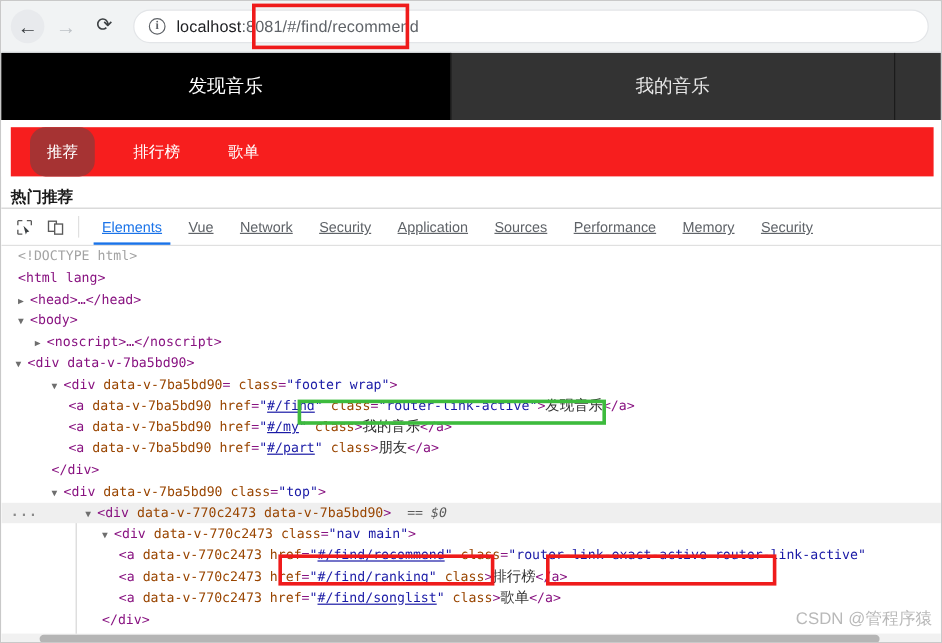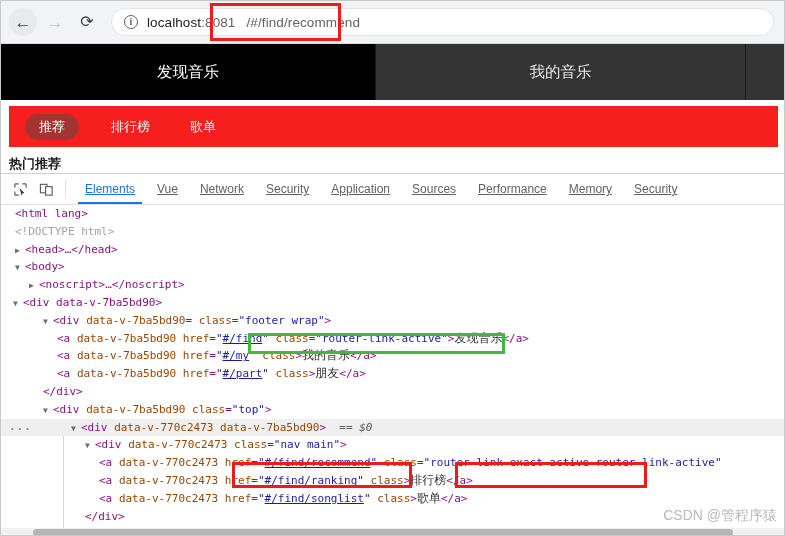--- a/index.html
+++ b/index.html
@@ -63,21 +63,21 @@
     font-family: "Liberation Serif", serif;
     line-height: 1;
   }
   .url-text {
     font-size: 13.5px;
     white-space: nowrap;
     letter-spacing: .1px;
   }
   .url-host { color: #202124; }
   .url-port { color: #5f6368; }
-  .url-path { color: #5f6368; margin-left: 11px; }
+  .url-path { color: #5f6368; }
 
   
   .viewport {
     position: absolute; left: 0; top: 43px;
     width: 785px; height: 129px;
     background: #ffffff;
     overflow: hidden;
   }
   .topnav {
     display: flex;
@@ -93,21 +93,21 @@
     flex: none;
   }
   .topnav a.tab-find { width: 375px; background: #000000; color: #ffffff; }
   .topnav a.tab-my   { width: 370px; }
   .topnav a.tab-part { width: 40px; }
 
   .subnav-wrap { padding: 6px 8px 0 8px; background:#fff; }
   .subnav {
     background: #f71e1e;
     height: 41px;
-    display: flex; align-items: center;
+    display: flex; 
     padding-left: 16px;
   }
   .subnav a {
     color: #ffffff;
     font-size: 13px;
     text-decoration: none;
     margin-right: 40px;
     display: inline-flex; align-items: center; justify-content: center;
   }
   .subnav a.active {
@@ -275,25 +275,25 @@
         <div class="dt-tab">Performance</div>
         <div class="dt-tab">Memory</div>
         <div class="dt-tab">Security</div>
       </div>
     </div>
 
     <div class="dom-wrap">
       <div class="dom-gutter-line"></div>
 
       <div class="dom-line" style="padding-left:14px">
+        <span class="doct">&lt;!DOCTYPE html&gt;</span>
+      </div>
+
+      <div class="dom-line" style="padding-left:14px">
         <span class="tag">&lt;html lang&gt;</span>
-      </div>
-
-      <div class="dom-line" style="padding-left:14px">
-        <span class="doct">&lt;!DOCTYPE html&gt;</span>
       </div>
 
       <div class="dom-line" style="padding-left:14px">
         <span class="tw">▶</span><span class="tag">&lt;head&gt;…&lt;/head&gt;</span>
       </div>
 
       <div class="dom-line" style="padding-left:14px">
         <span class="tw">▼</span><span class="tag">&lt;body&gt;</span>
       </div>
 

